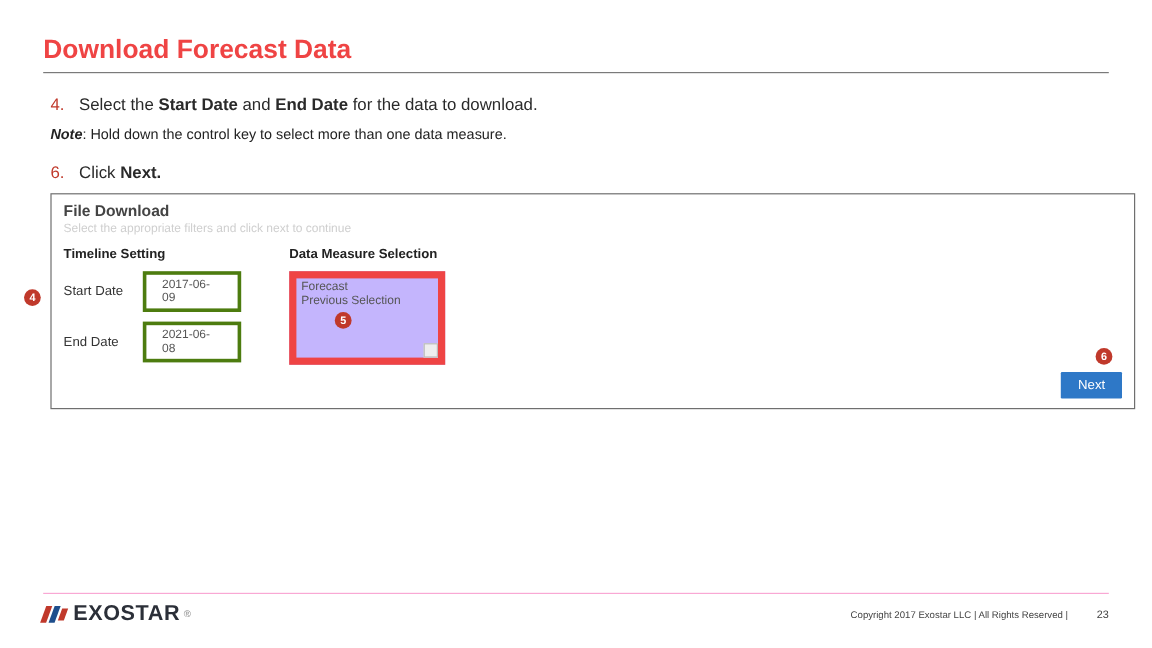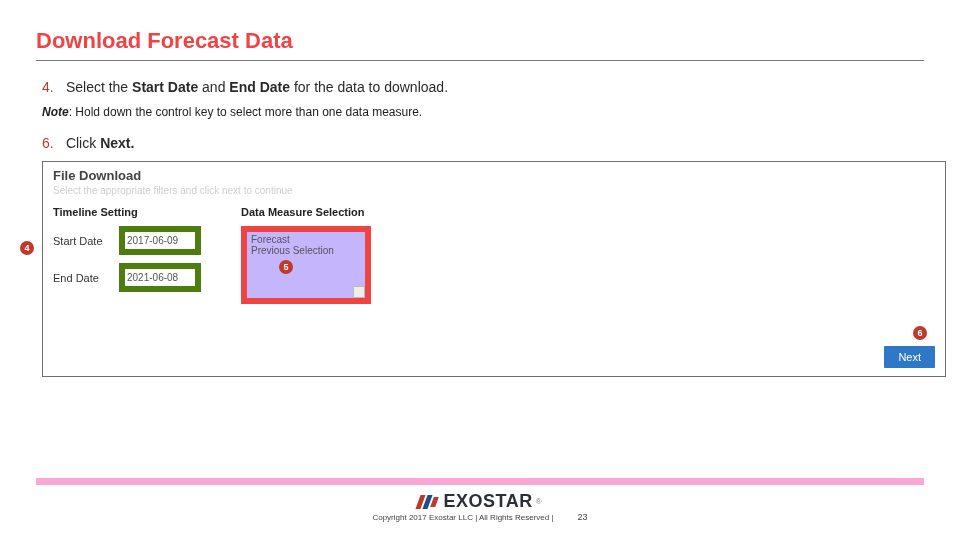--- a/index.html
+++ b/index.html
@@ -7,48 +7,48 @@
   .page { position: relative; width: 960px; height: 540px; padding: 28px 36px 0 36px; }
   .title { font-size: 22px; font-weight: 700; color: #ef4444; border-bottom: 1px solid #7a7a7a; padding-bottom: 6px; margin-bottom: 18px; }
   ol.steps { list-style: none; margin-left: 6px; }
   ol.steps li { margin-bottom: 10px; font-size: 14px; font-weight: 700; color: #2a2a2a; margin-top: 16px; }
   ol.steps li .num { color: #c0392b; font-weight: 400; display: inline-block; width: 20px; }
   .plain { font-weight: 400; }
   .note { font-size: 12px; margin: 4px 0 12px 6px; }
   .note .label { font-weight: 700; font-style: italic; }
   .note .text { font-weight: 400; }
   .shot-wrap { position: relative; margin-top: 6px; margin-left: 6px; }
-  .shot { border: 1px solid #6f6f6f; background: #fff; width: 904px; height: 216px; position: relative; overflow: hidden; }
+  .shot { border: 1px solid #6f6f6f; background: #fff; width: 904px; height: 180px; position: relative; overflow: hidden; }
   .shot .hdr { padding: 6px 10px 0 10px; }
   .shot .hdr .h1 { font-size: 13px; font-weight: 700; color: #444; }
   .shot .hdr .sub { font-size: 10px; color: #cfcfcf; margin-top: 2px; }
   .shot .body { display: flex; padding: 10px 10px 0 10px; }
   .col { margin-right: 40px; }
   .col .colh { font-size: 11px; font-weight: 700; margin-bottom: 8px; }
   .row { display: flex; align-items: center; margin-bottom: 8px; }
   .row .lbl { font-size: 11px; width: 66px; color: #333; }
-  .row .inp { border: 6px solid #4d7c0f; font-size: 10px; padding: 3px 2px; width: 82px; background: #fff; color: #555; }
+  .row .inp { border: 3px solid #4d7c0f; font-size: 10px; padding: 3px 13px; width: 82px; background: #fff; color: #555; }
   .listbox { border: 6px solid #ef4444; width: 130px; height: 78px; font-size: 10px; padding: 2px 4px; color: #555; background: #c4b5fd; position: relative; }
   .listbox .sb { position: absolute; right: 0; bottom: 0; width: 12px; height: 12px; border: 1px solid #bbb; background: #eee; }
   .next-btn { position: absolute; right: 10px; bottom: 8px; background: #2e78c7; color: #fff; font-size: 11px; padding: 5px 14px; border-radius: 1px; }
   .badge { position: absolute; width: 14px; height: 14px; border-radius: 50%; background: #c0392b; color: #fff; font-size: 9px; display: flex; align-items: center; justify-content: center; font-weight: 700; }
   .badge.b4 { left: -22px; top: 80px; }
   .badge.b5 { left: 236px; top: 98px; }
   .badge.b6 { right: 18px; bottom: 36px; }
-  .footer { position: absolute; left: 36px; right: 36px; bottom: 18px; border-top: 7px solid #f9a8d4; padding-top: 6px; display: flex; align-items: center; justify-content: space-between; flex-direction: column; }
+  .footer { position: absolute; left: 36px; right: 36px; bottom: 18px; border-top: 1px solid #f9a8d4; padding-top: 6px; display: flex; align-items: center; justify-content: space-between; }
   .logo { display: flex; align-items: center; }
   .logo .mark { display: flex; align-items: center; margin-right: 4px; }
   .logo .mark span { display: inline-block; width: 5px; height: 14px; background: #c0392b; transform: skewX(-20deg); margin-right: 2px; }
   .logo .mark span:nth-child(2) { background: #1e4e8c; }
   .logo .mark span:nth-child(3) { background: #c0392b; height: 10px; }
   .logo .word { font-size: 18px; font-weight: 800; letter-spacing: .5px; color: #2b2f38; }
   .logo .mark2 { font-size: 8px; color: #888; margin-left: 3px; vertical-align: top; }
   .copy { font-size: 8px; color: #444; }
   .pageno { font-size: 9px; color: #444; margin-left: 24px; }
-  .foot-right { display: flex; align-items: center; }
+  .foot-right { display: flex; align-items: flex-end; }
 </style>
 </head>
 <body>
 
 <div class="page">
   <div class="title">Download Forecast Data</div>
 
   <ol class="steps">
     <li>
       <span class="num">4.</span>

